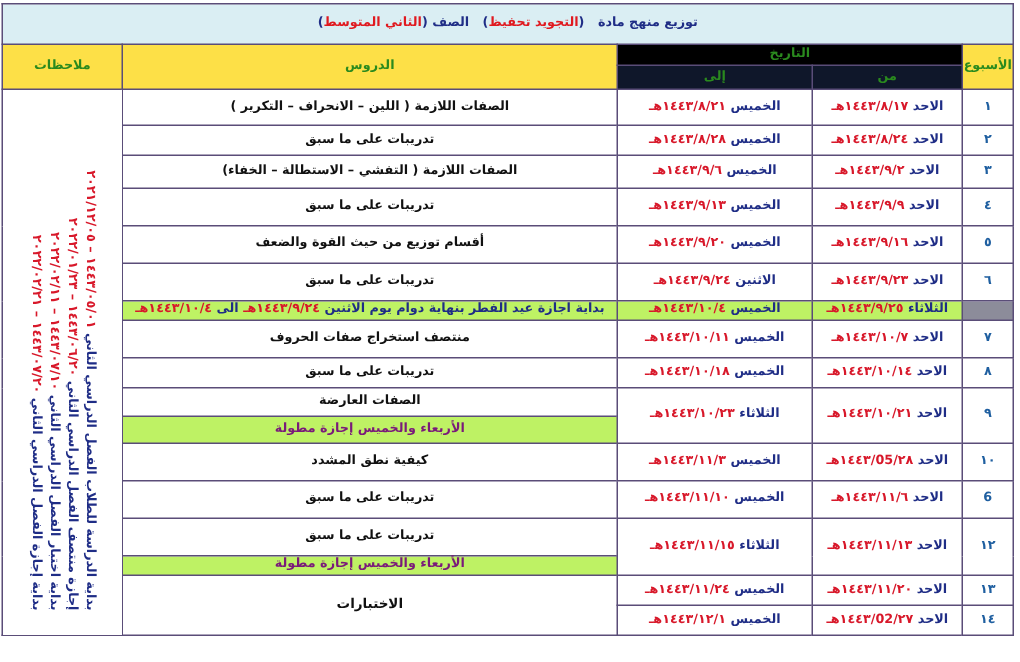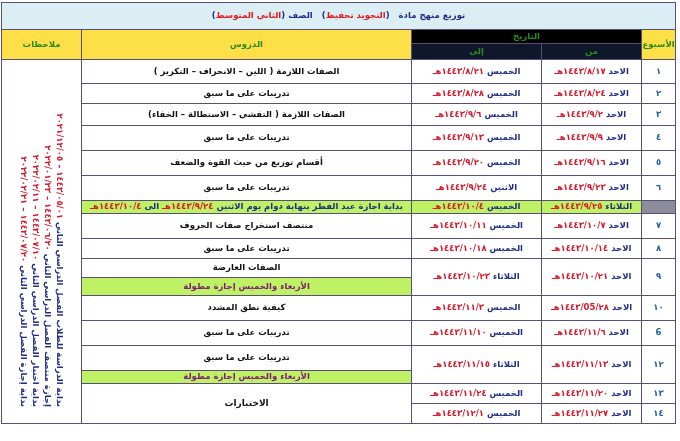--- a/index.html
+++ b/index.html
@@ -168,18 +168,18 @@
   </tr>
 
   <tr style="height:20px">
     <td class="wk">١٣</td>
     <td><span class="day">الاحد</span> <span class="dt">١٤٤٣/١١/٢٠هـ</span></td>
     <td><span class="day">الخميس</span> <span class="dt">١٤٤٣/١١/٢٤هـ</span></td>
     <td rowspan="2" class="lesson" style="font-size:9px">الاختبارات</td>
   </tr>
   <tr style="height:20px">
     <td class="wk">١٤</td>
-    <td><span class="day">الاحد</span> <span class="dt">١٤٤٣/١١/٢٧هـ</span></td>
+    <td><span class="day">الاحد</span> <span class="dt">١٤٤٣/02/٢٧هـ</span></td>
     <td><span class="day">الخميس</span> <span class="dt">١٤٤٣/١٢/١هـ</span></td>
   </tr>
 </tbody>
     </table>
 </div>
 
 </body></html>

